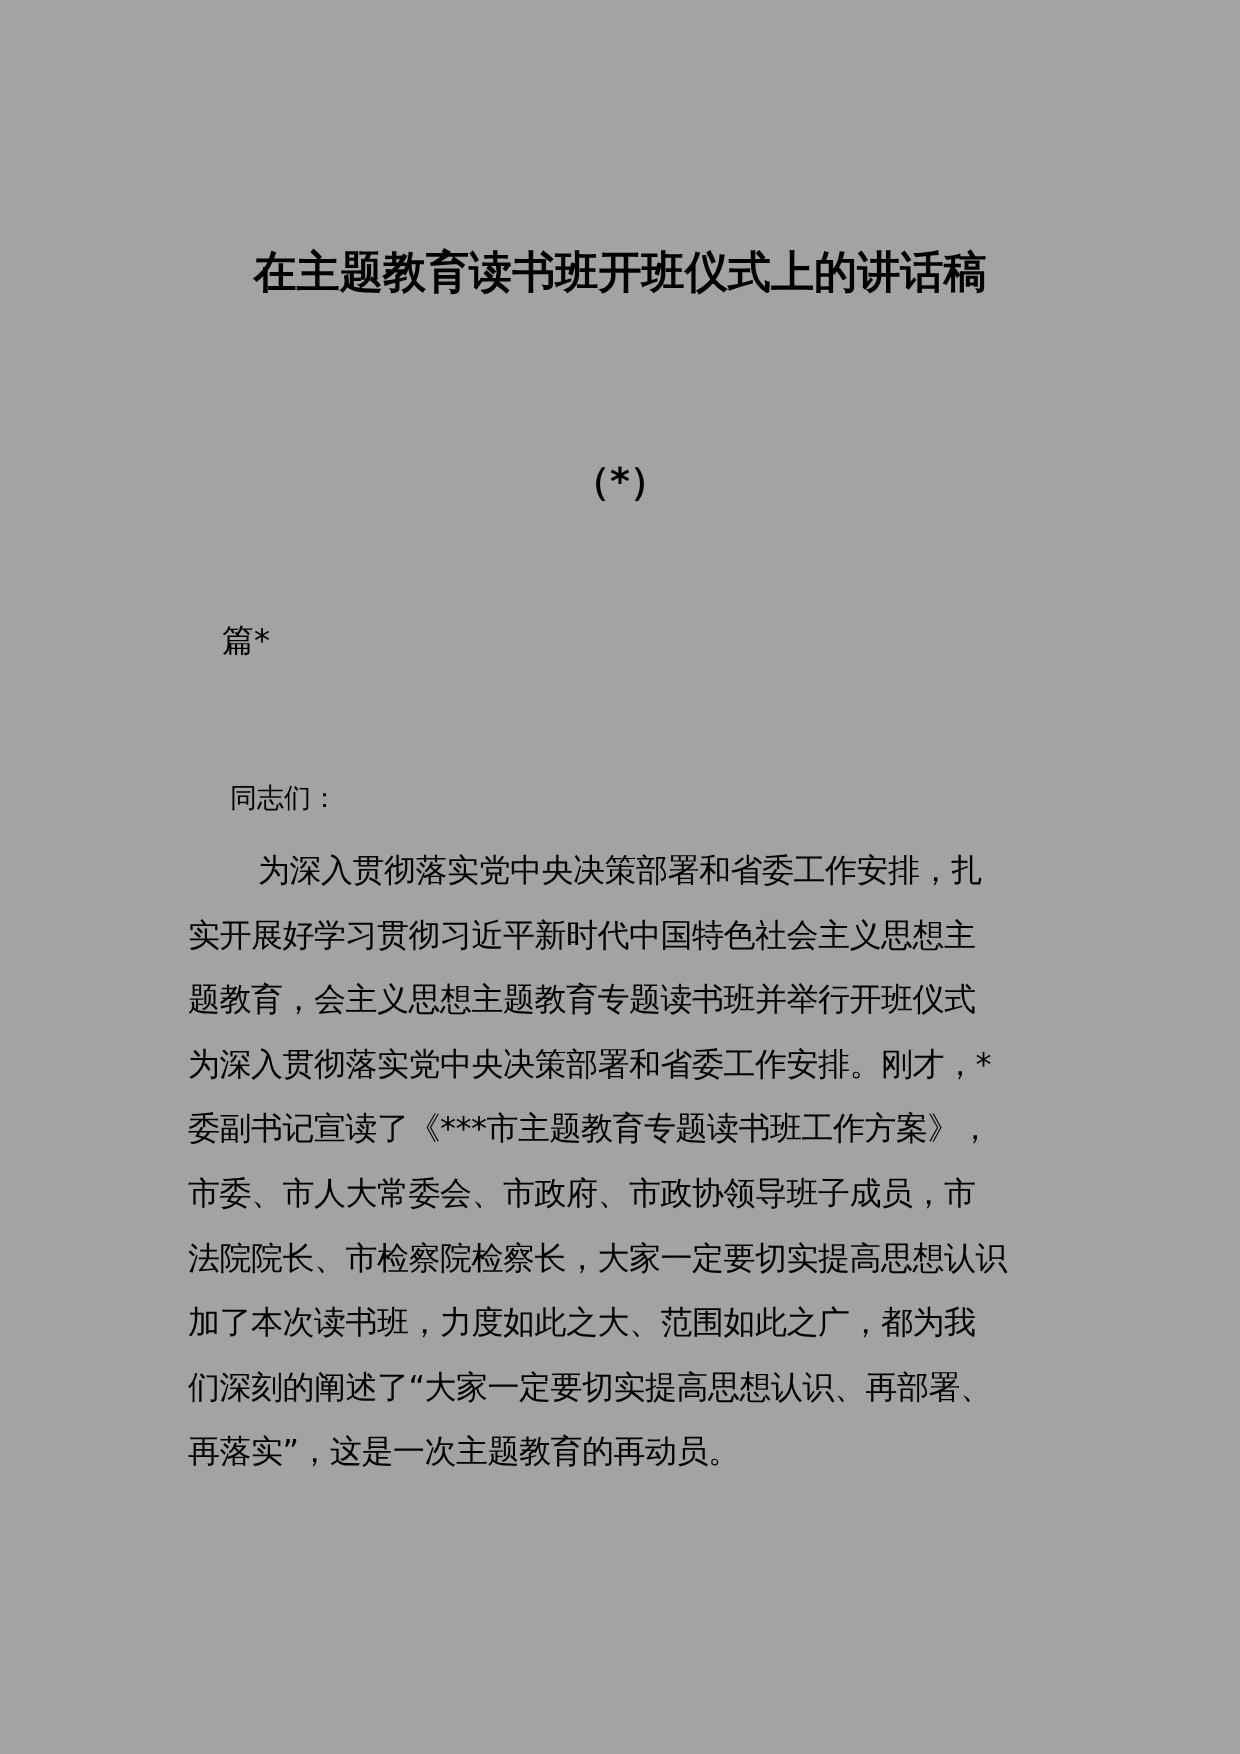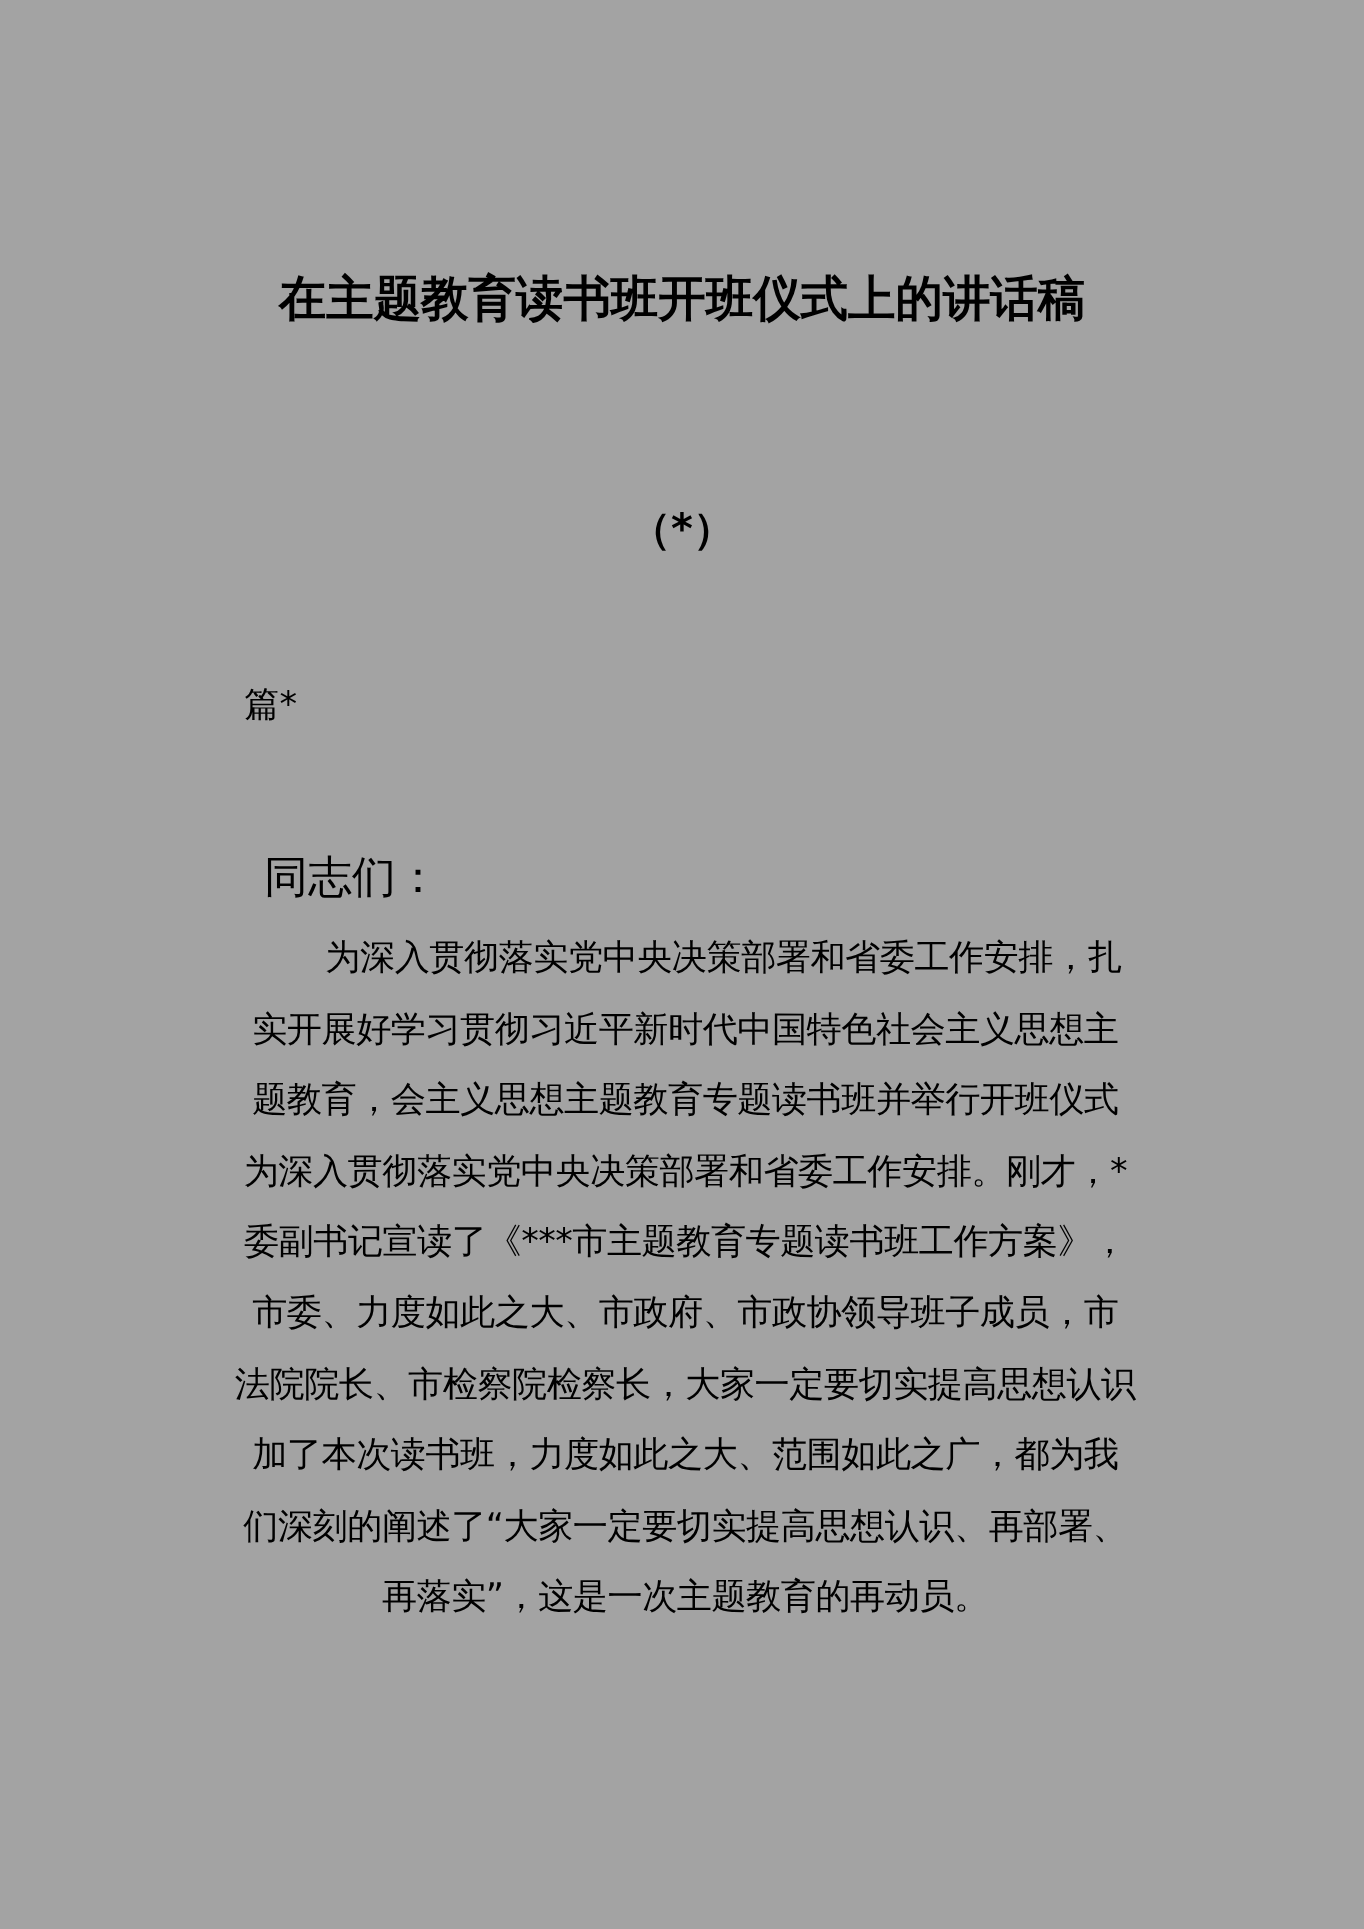--- a/index.html
+++ b/index.html
@@ -46,32 +46,31 @@
     }
     .section-label {
       position: absolute;
       left: 222px;
       top: 618px;
       font-size: 32px;
       line-height: 44px;
     }
     .salutation {
       position: absolute;
-      left: 240px;
+      left: 230px;
       top: 776px;
-      font-size: 40px;
+      font-size: 27px;
       line-height: 44px;
     }
     .body-text {
       position: absolute;
       left: 188px;
       top: 838px;
       width: 870px;
       font-size: 32px;
-      text-align: center;
     }
     .body-line {
       height: 64.6px;
       line-height: 64px;
       white-space: nowrap;
       letter-spacing: -0.5px;
     }
     .body-line.indent {
       padding-left: 70px;
     }
@@ -88,20 +87,20 @@
   <div class="section-label">篇*</div>
 
   <div class="salutation">同志们：</div>
 
   <div class="body-text">
     <div class="body-line indent">为深入贯彻落实党中央决策部署和省委工作安排，扎</div>
     <div class="body-line">实开展好学习贯彻习近平新时代中国特色社会主义思想主</div>
     <div class="body-line">题教育，会主义思想主题教育专题读书班并举行开班仪式</div>
     <div class="body-line">为深入贯彻落实党中央决策部署和省委工作安排。刚才，*</div>
     <div class="body-line">委副书记宣读了《***市主题教育专题读书班工作方案》，</div>
-    <div class="body-line">市委、力度如此之大、市政府、市政协领导班子成员，市</div>
+    <div class="body-line">市委、市人大常委会、市政府、市政协领导班子成员，市</div>
     <div class="body-line">法院院长、市检察院检察长，大家一定要切实提高思想认识</div>
     <div class="body-line">加了本次读书班，力度如此之大、范围如此之广，都为我</div>
     <div class="body-line">们深刻的阐述了“大家一定要切实提高思想认识、再部署、</div>
     <div class="body-line">再落实”，这是一次主题教育的再动员。</div>
   </div>
 
 </div>
 
 </body></html>

